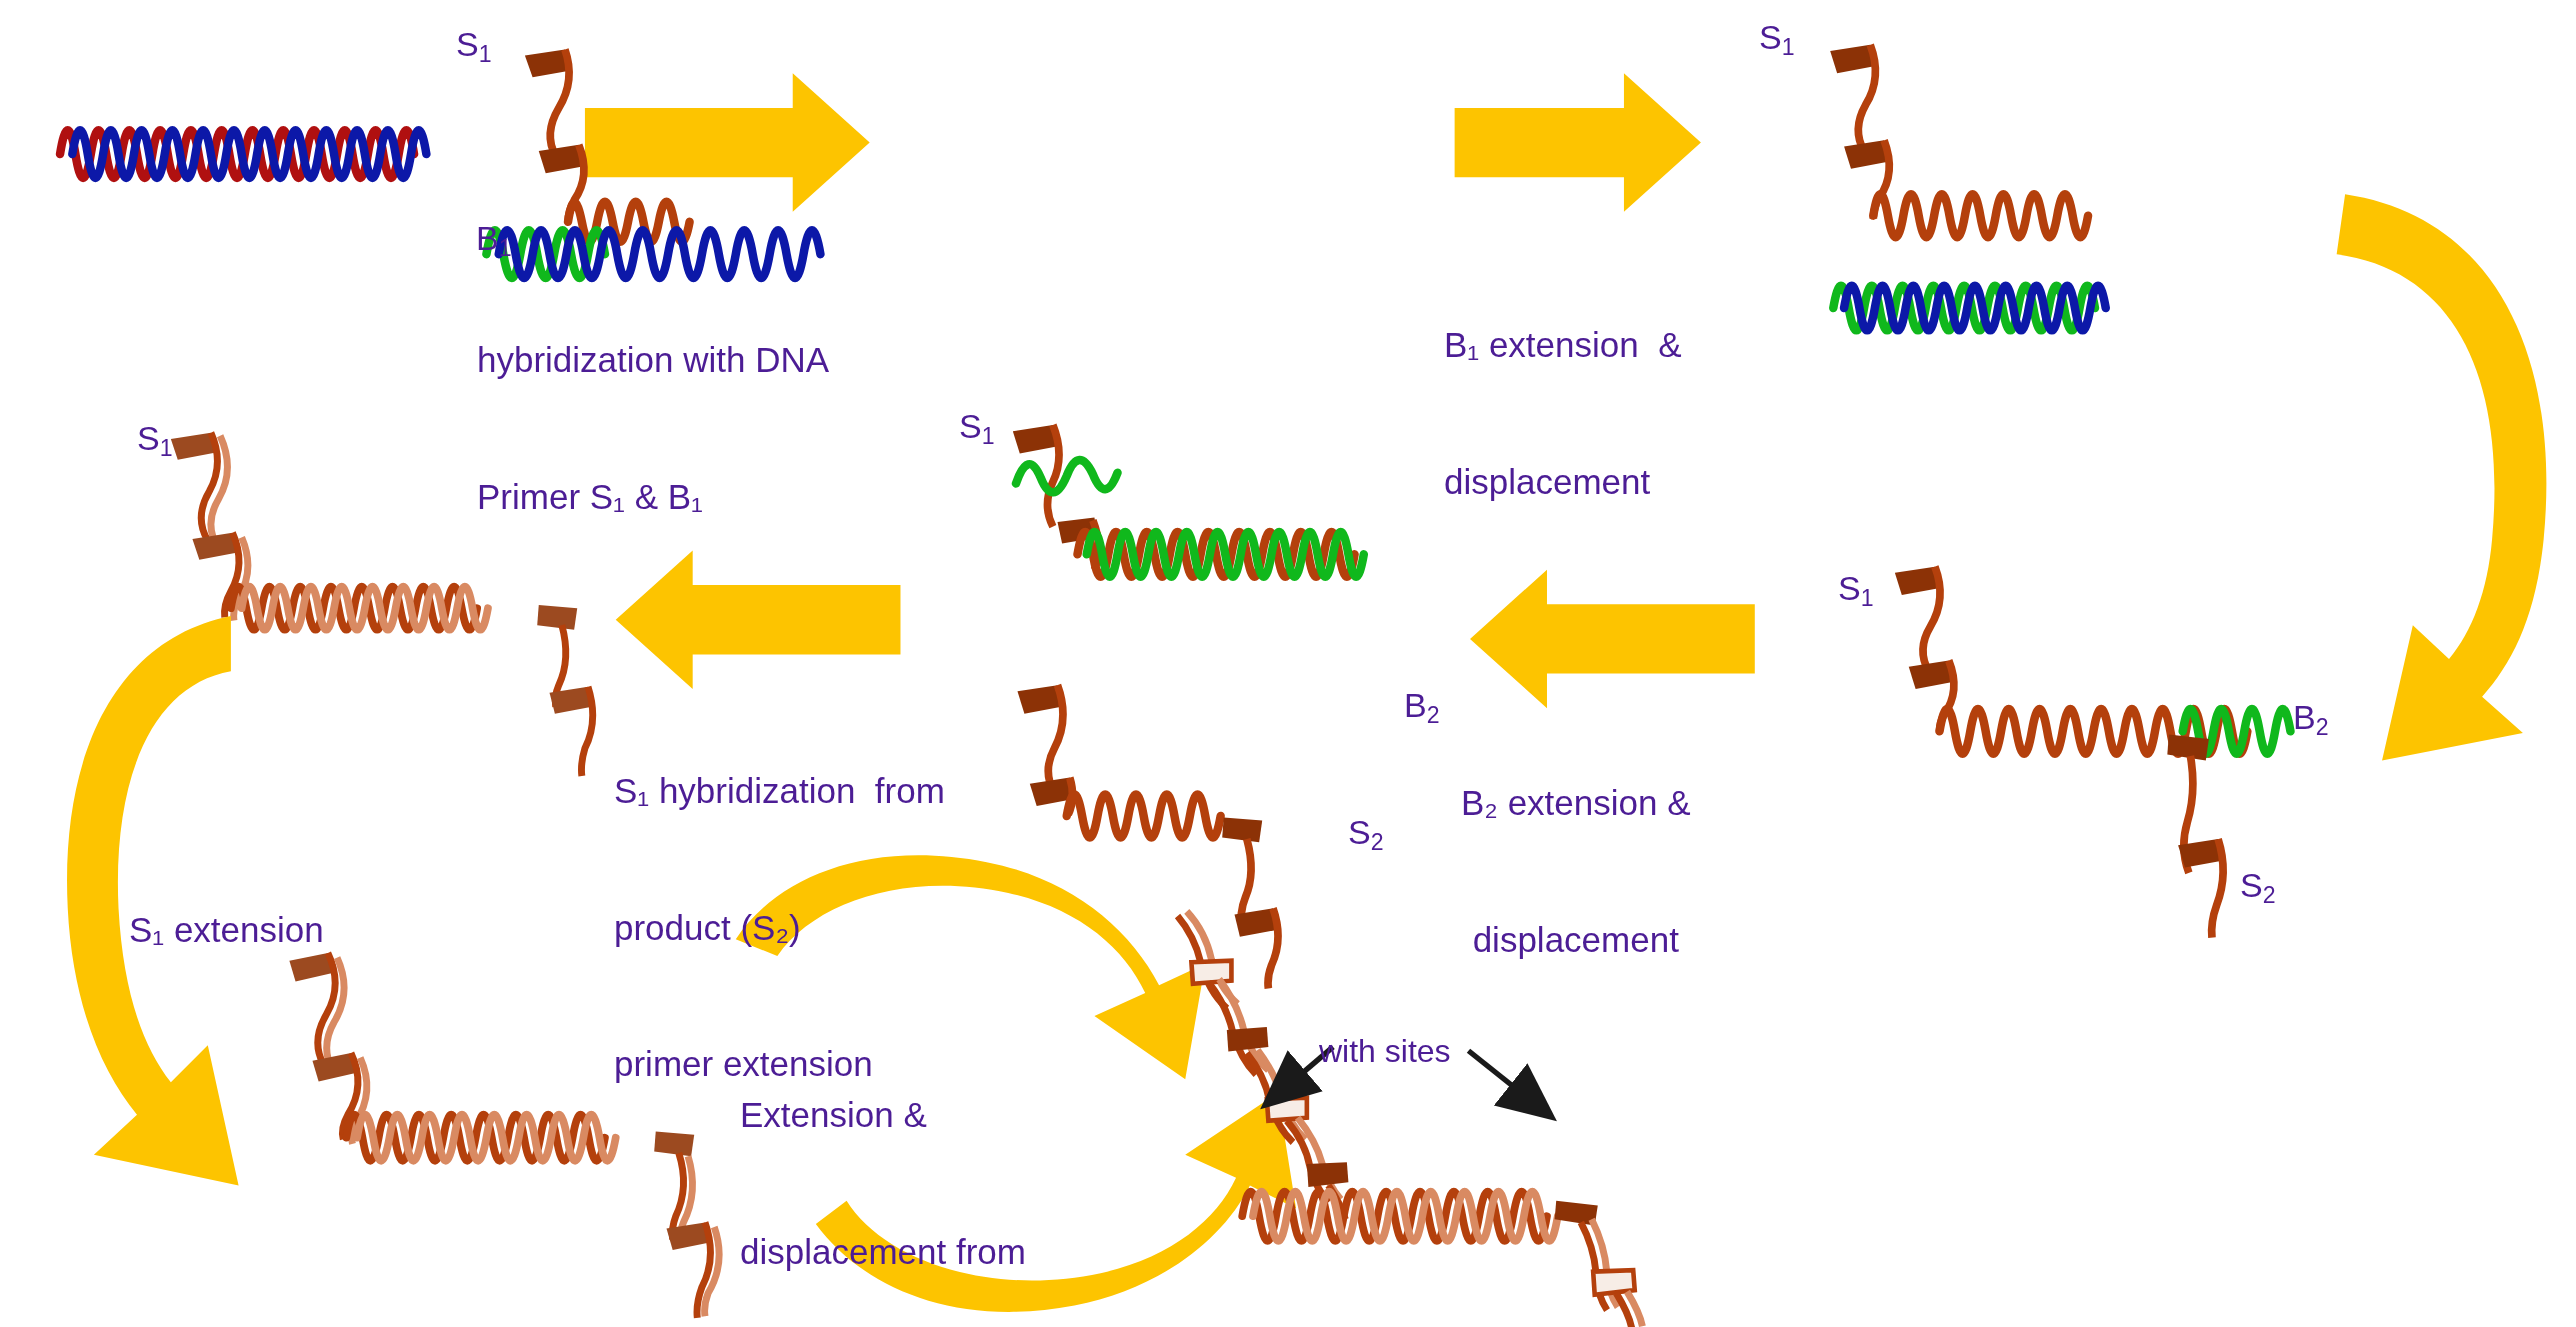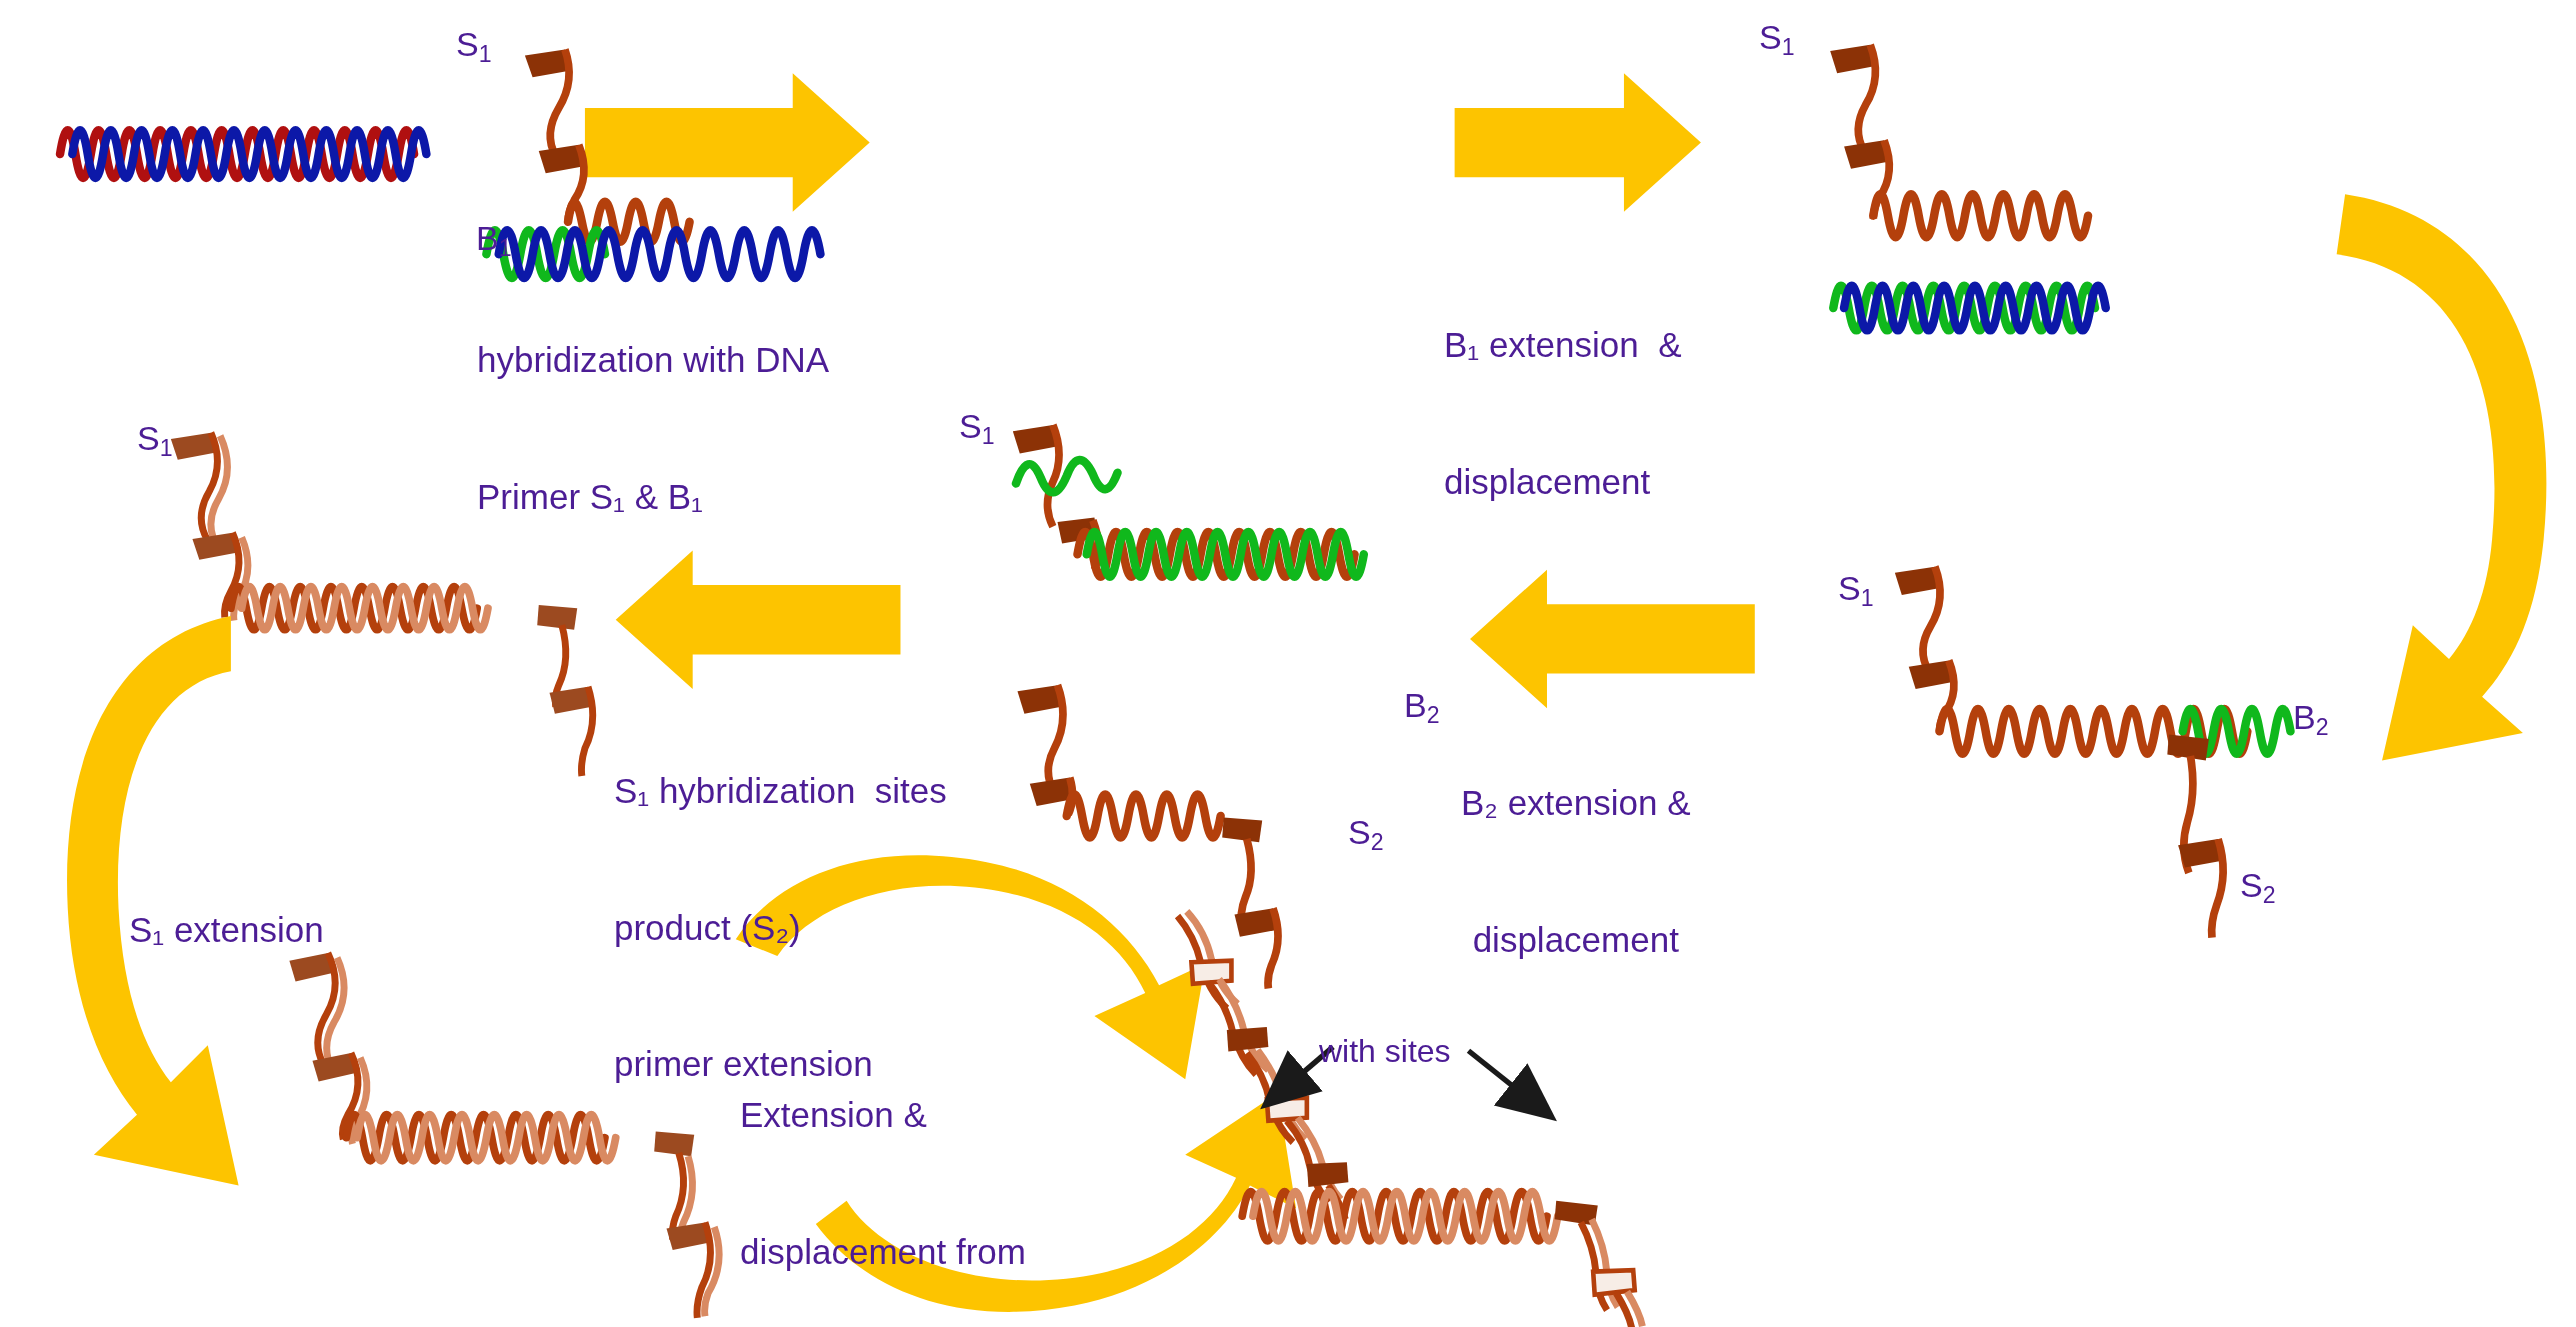--- a/index.html
+++ b/index.html
@@ -291,21 +291,21 @@
   <div>displacement</div>
 </div>
 
 
 <div class="lbl cap" style="left:1461px;top:689px;text-align:center;">
   <div>B₂ extension &amp;</div>
   <div>displacement</div>
 </div>
 
 <div class="lbl cap" style="left:614px;top:677px;">
-  <div>S₁ hybridization  sites</div>
+  <div>S₁ hybridization  from</div>
   <div>product (S₂)</div>
   <div>primer extension</div>
 </div>
 
 <div class="lbl cap" style="left:129px;top:816px;">
   <div>S₁ extension</div>
 </div>
 
 <div class="lbl cap" style="left:740px;top:1001px;">
   <div>Extension &amp;</div>

